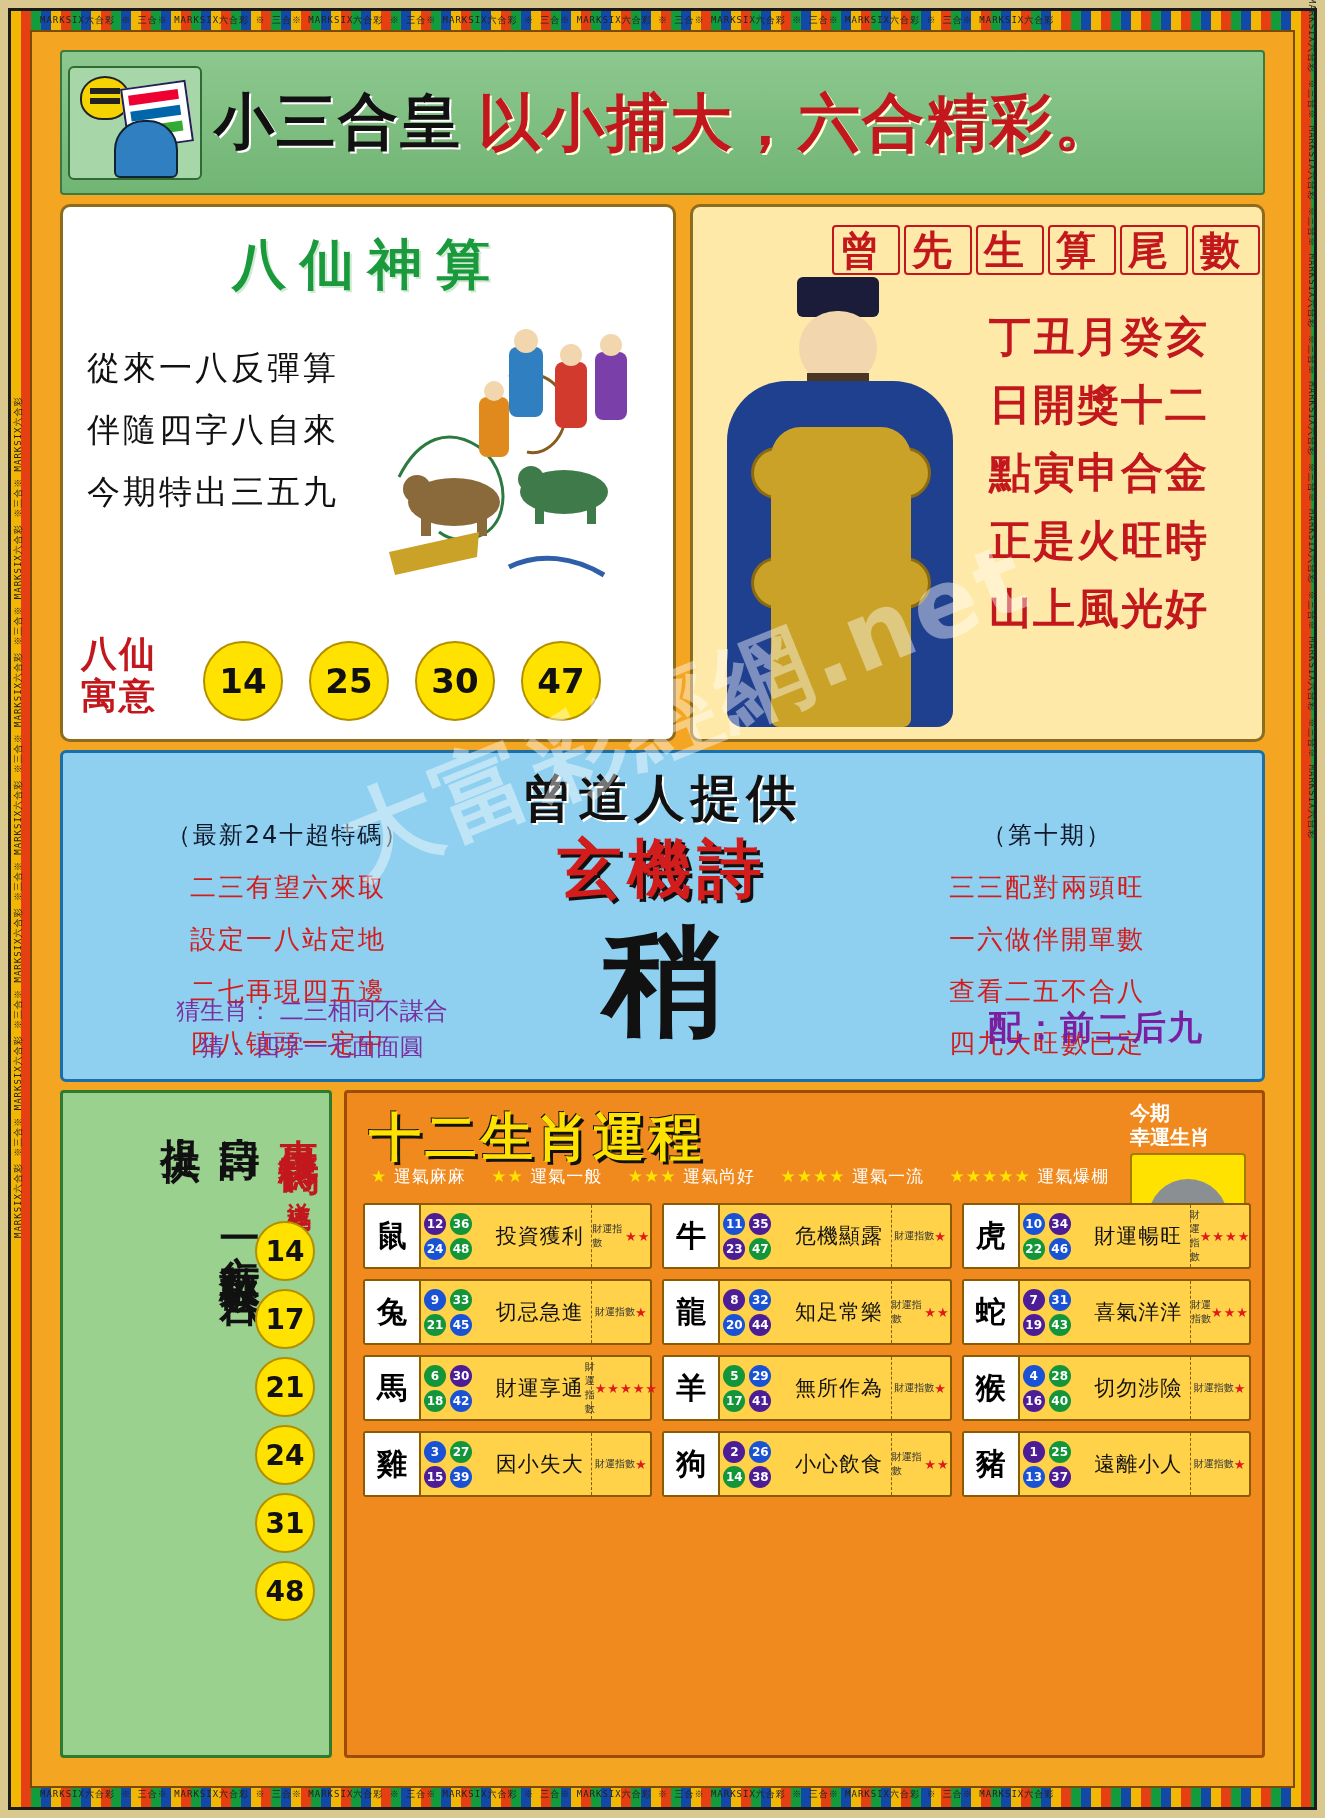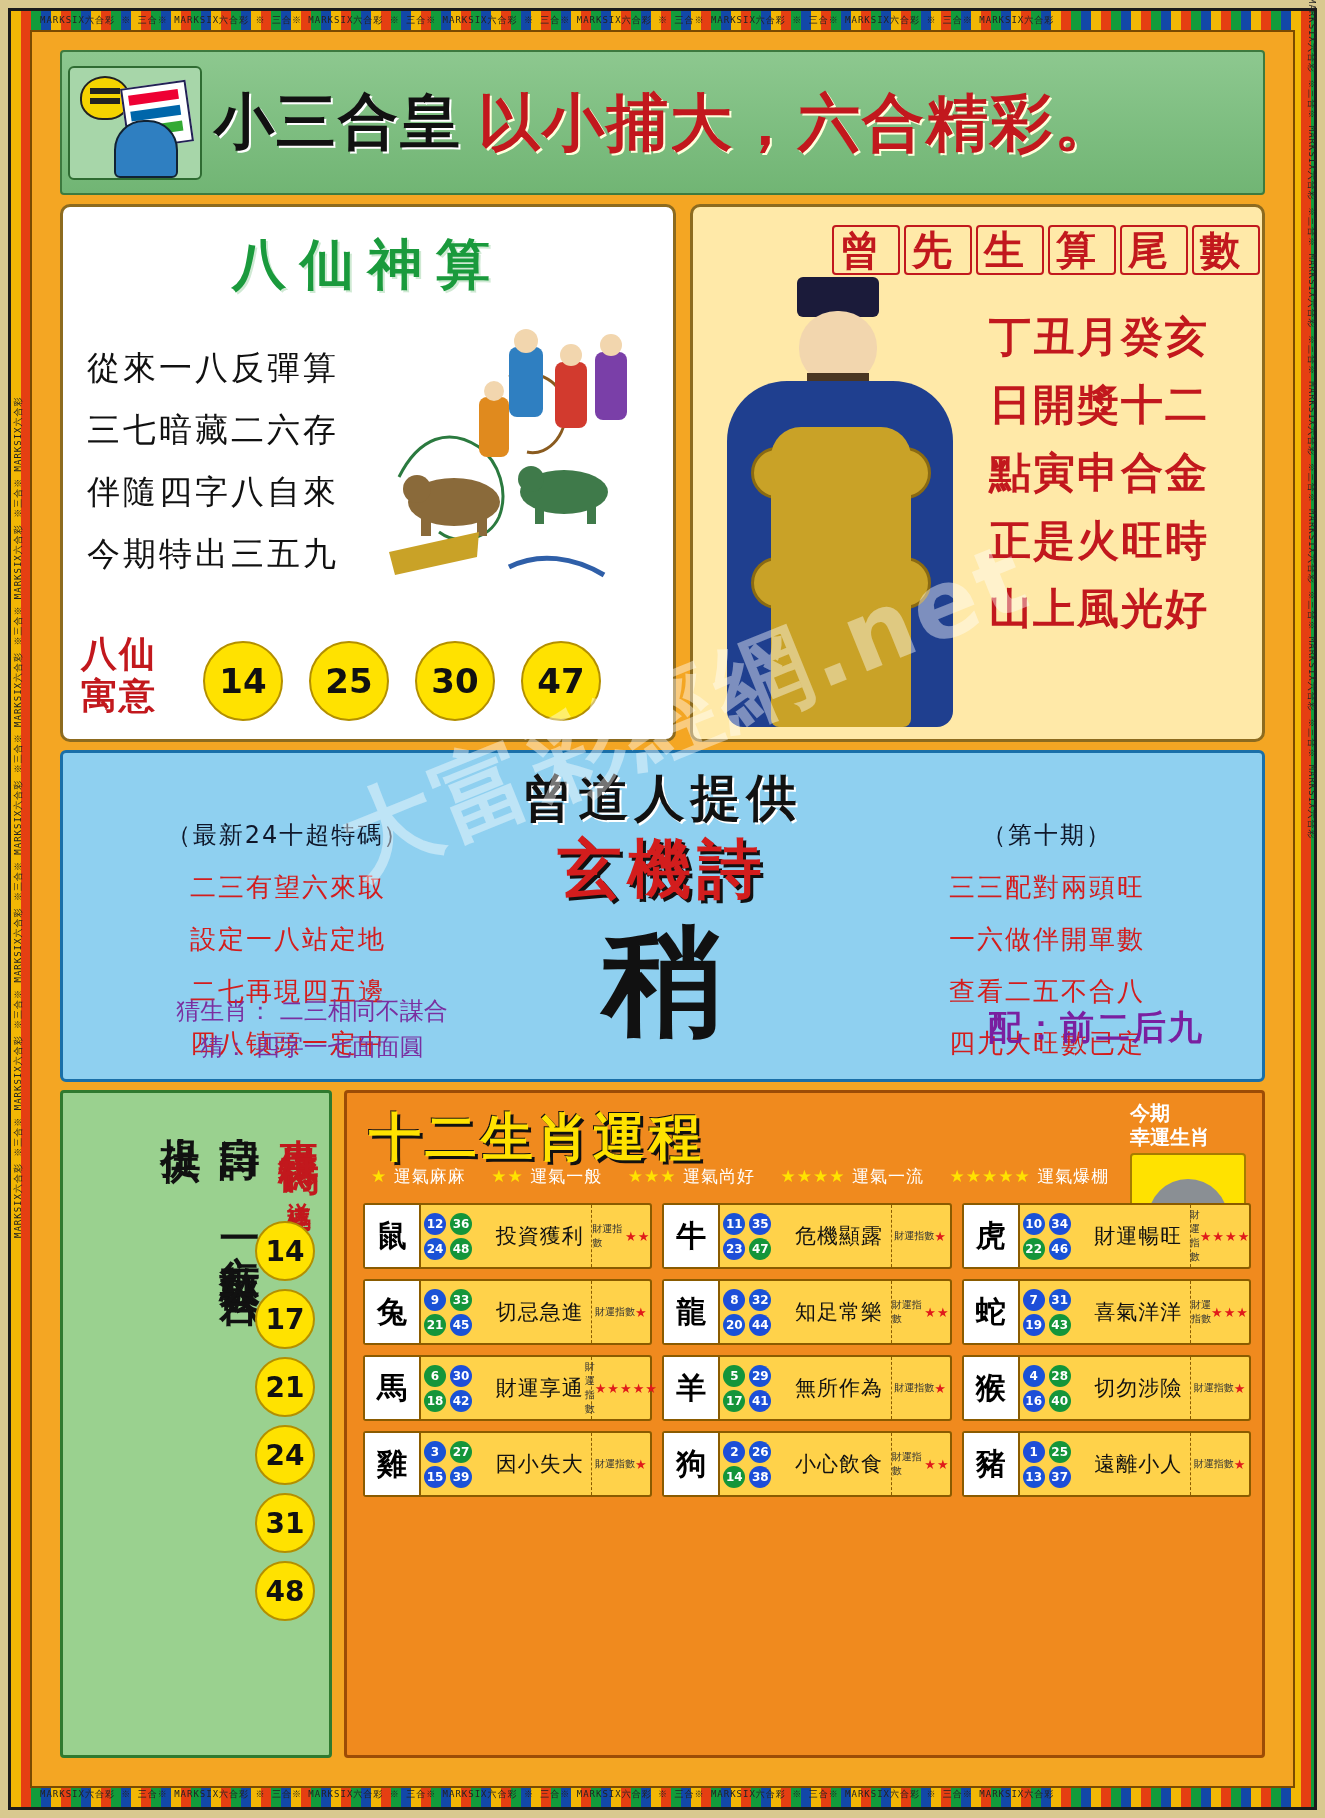--- a/index.html
+++ b/index.html
@@ -190,21 +190,21 @@
   }
   .zname{
     width:54px;background:#fff;border-right:2px solid #8a5b00;display:flex;align-items:center;justify-content:center;
     font-size:30px;font-weight:bold;
   }
   .znums{width:64px;display:flex;flex-direction:column;justify-content:center;gap:3px;padding-left:3px;}
   .znums .r{display:flex;gap:4px;}
   .nball{
     width:22px;height:22px;border-radius:50%;color:#fff;font-size:12px;display:flex;align-items:center;justify-content:center;font-weight:bold;
   }
-  .nb-red{background:#1d4ed8;}
+  .nb-red{background:#4c1d95;}
   .nb-blue{background:#1a52d6;}
   .nb-green{background:#14953a;}
   .zdesc{flex:1;display:flex;align-items:center;justify-content:center;font-size:21px;color:#111;letter-spacing:1px;}
   .zluck{width:58px;border-left:1px dashed #8a5b00;display:flex;flex-direction:row;align-items:center;justify-content:center;}
   .zluck .lab{font-size:10px;color:#333;}
   .zluck .stars{font-size:13px;color:#e01a1a;letter-spacing:1px;}
 
   
   .wm{
     position:absolute;left:140px;top:600px;width:1000px;text-align:center;
@@ -233,21 +233,20 @@
           <div class="figure"></div>
       </div>
       <div class="header-title1">小三合皇</div>
       <div class="header-title2">以小捕大，六合精彩。</div>
     </div>
 
     <div class="panel-left">
       <div class="pl-title">八仙神算</div>
       <div class="pl-poem">
         <div>從來一八反彈算</div>
-        <div>三七暗藏二六存</div>
         <div>伴隨四字八自來</div>
         <div>今期特出三五九</div>
       </div>
       <div class="pl-art">
         <svg width="300" height="290" viewBox="0 0 300 290">
           <g stroke="#222" stroke-width="1.5" fill="none">
             <path d="M40 160 C60 120,90 110,120 130 C140 145,150 175,140 200 C130 222,100 230,80 215" stroke="#2b7a3f" stroke-width="3"></path>
             <path d="M150 60 C175 50,200 62,205 85 C212 115,190 140,168 135" stroke="#8a5b1f" stroke-width="3"></path>
           </g>
           <g>

